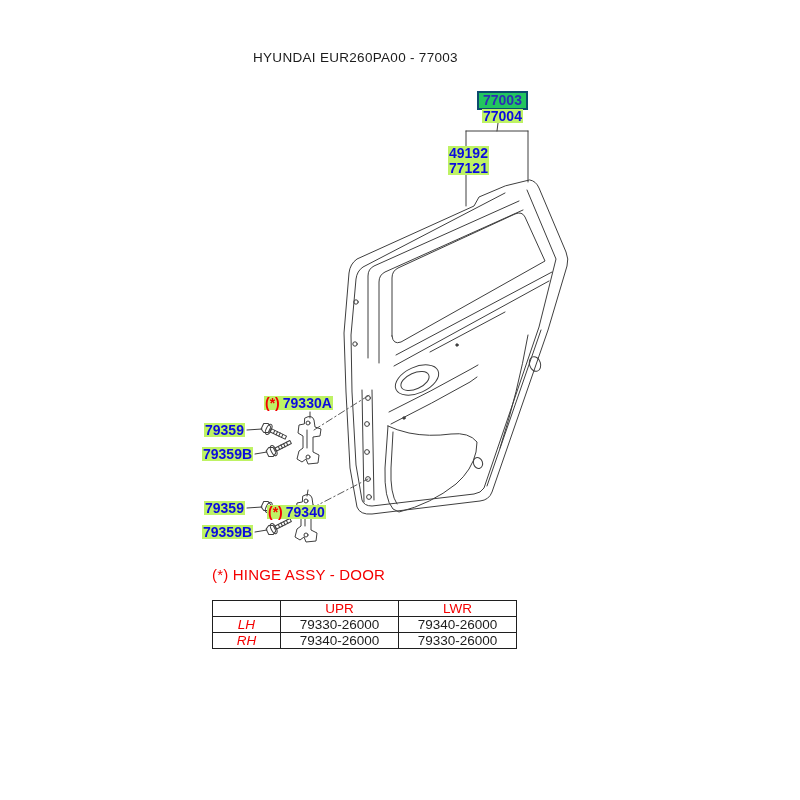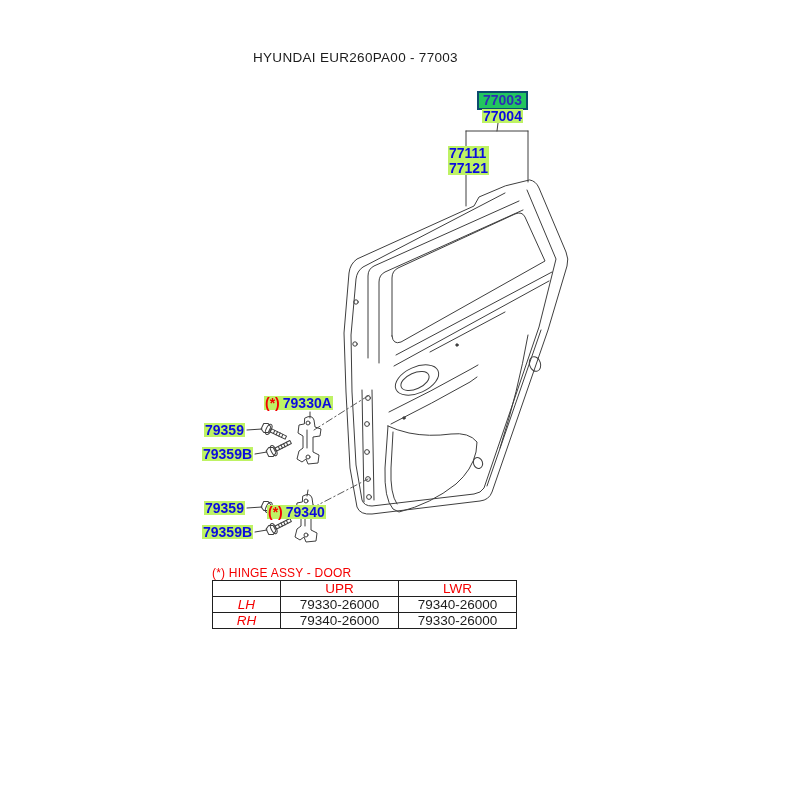--- a/index.html
+++ b/index.html
@@ -32,21 +32,21 @@
     border:2px solid #0c4a6e;
     background:#22c55e;
     color:#2d2db4;
     padding:0 4px 1px 4px;
   }
 
   .stack { line-height:14.5px; }
 
   
   .tbl-wrap { position:absolute; left:212px; top:566px; }
-  .tbl-title { font-size:12px; color:#f40000; margin-bottom:0; letter-spacing:.2px; }
+  .tbl-title { font-size:15px; color:#f40000; margin-bottom:17px; letter-spacing:.2px; }
   table.hinge {
     border-collapse:collapse; table-layout:fixed;
   }
   table.hinge td {
     border:1px solid #1f1f1f;
     height:16px; text-align:center; vertical-align:middle;
     font-size:13.5px; color:#1d1d1d; background:#fff;
   }
   table.hinge td.c0 { width:68px;font-style:italic; }
   table.hinge td.c1 { width:118px; }
@@ -183,21 +183,21 @@
       <path d="M5,-1.7 L22,-1.7 L22,1.7 L5,1.7 Z"></path>
       <path d="M9,-1.7 L9,1.7 M12,-1.7 L12,1.7 M15,-1.7 L15,1.7 M18,-1.7 L18,1.7"></path>
     </g>
   </svg>
 
   <div class="lbl hl" style="left:477px; top:91px;">77003</div>
 
   <div class="lbl" style="left:482px; top:109px;">77004</div>
 
   <div class="lbl stack" style="left:448px; top:146px;">
-    <div>77111</div>
+    <div>49192</div>
     <div>77121</div>
   </div>
 
   <div class="lbl" style="left:264px; top:396px;">
     <span class="pfx">(*)</span><span>79330A</span>
   </div>
 
   <div class="lbl" style="left:204px; top:423px;">79359</div>
 
   <div class="lbl" style="left:202px; top:447px;">79359B</div>

